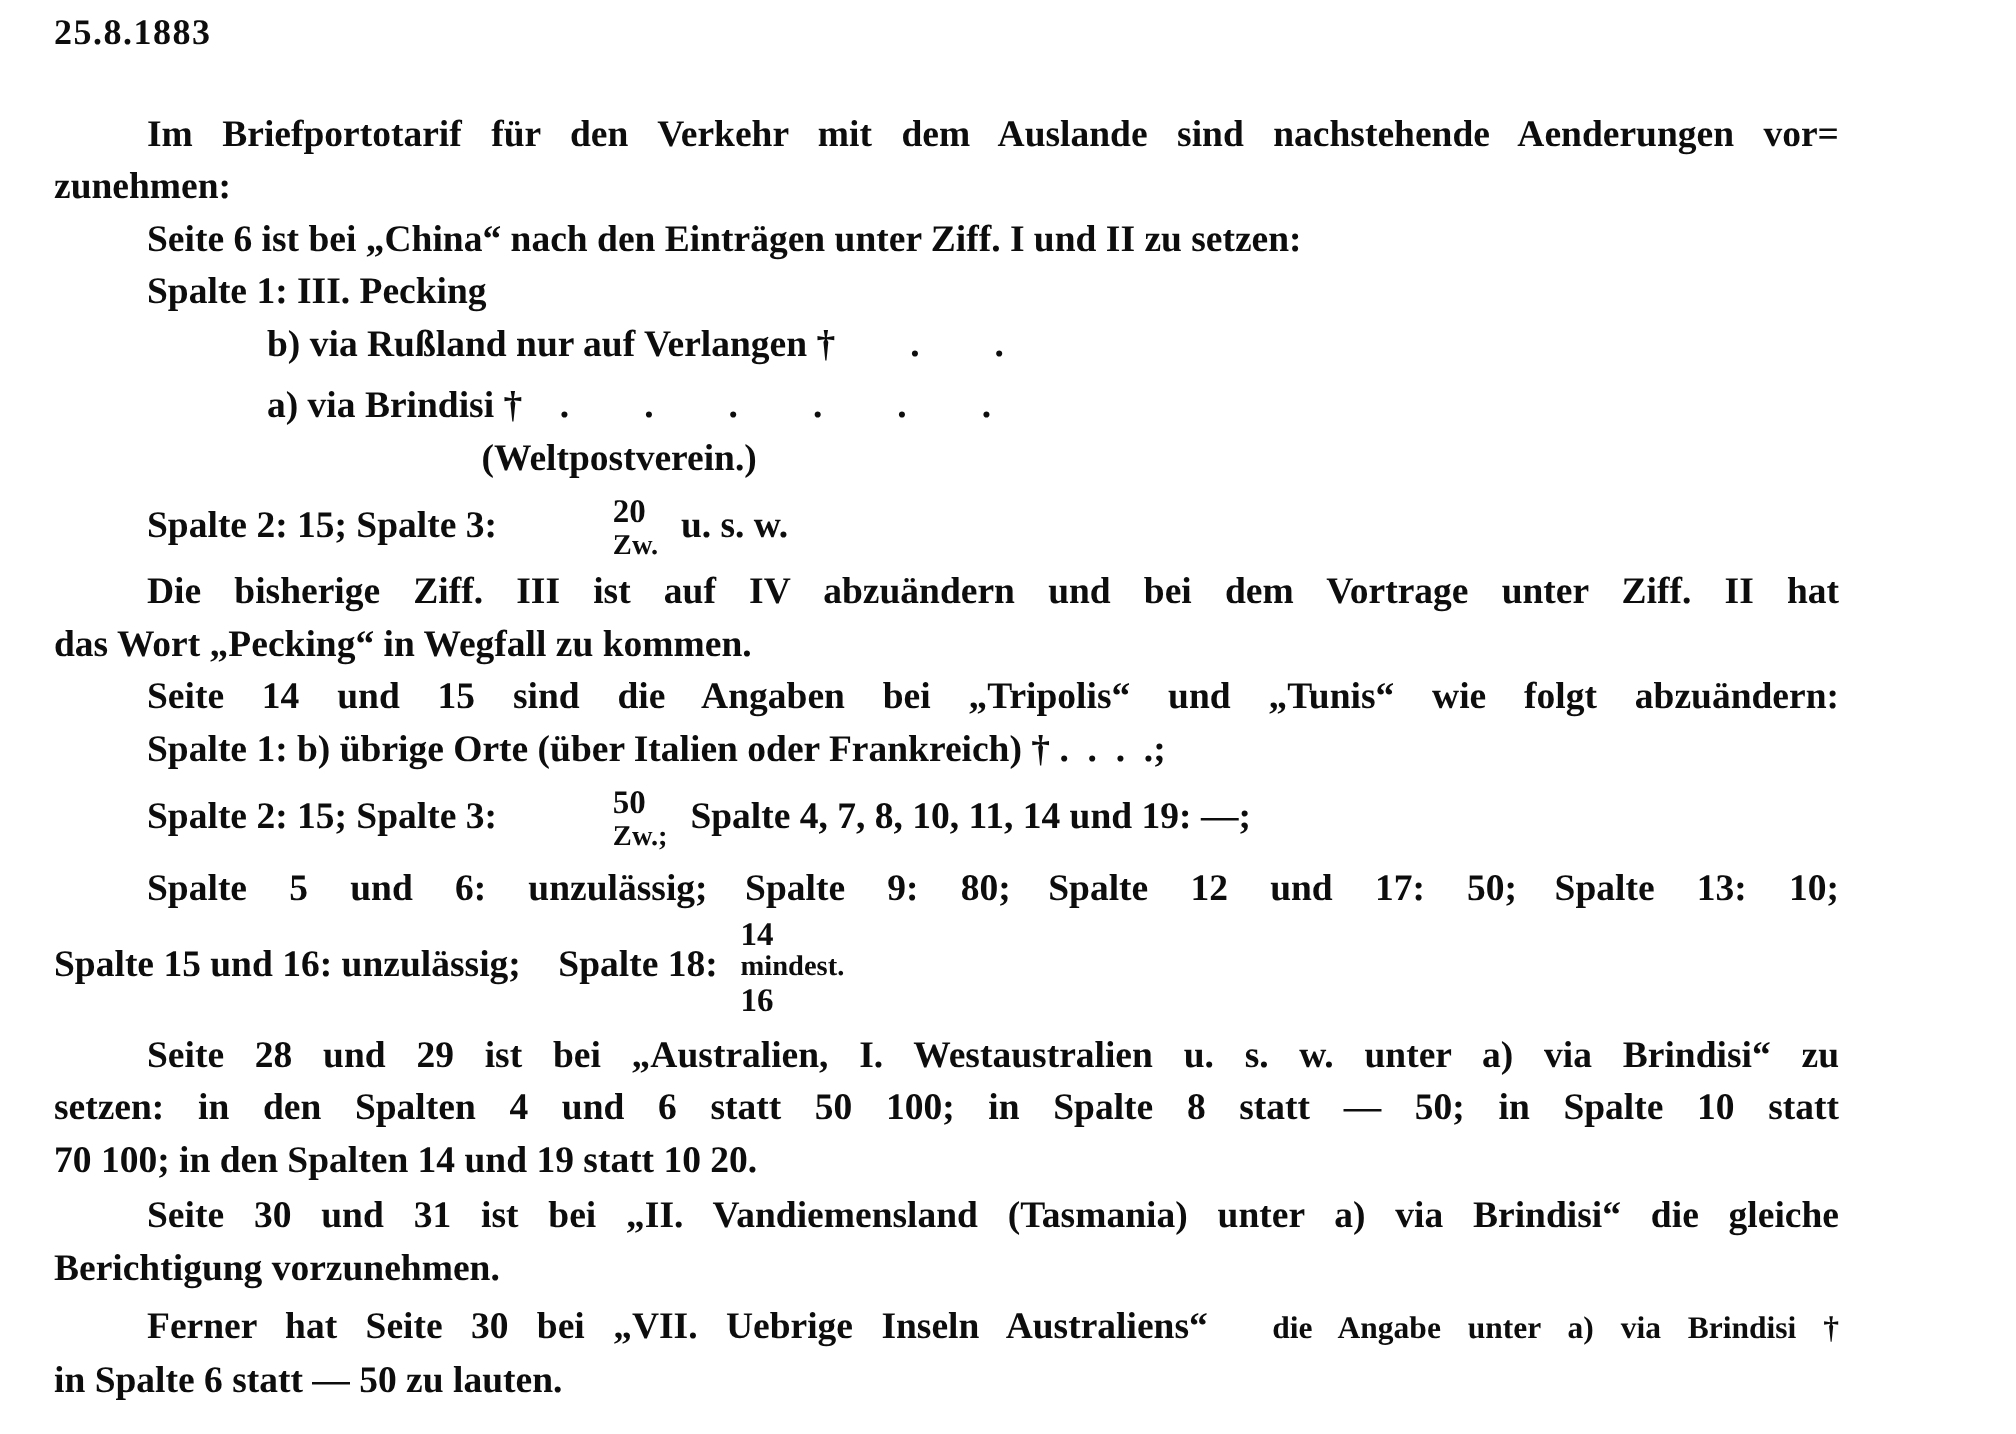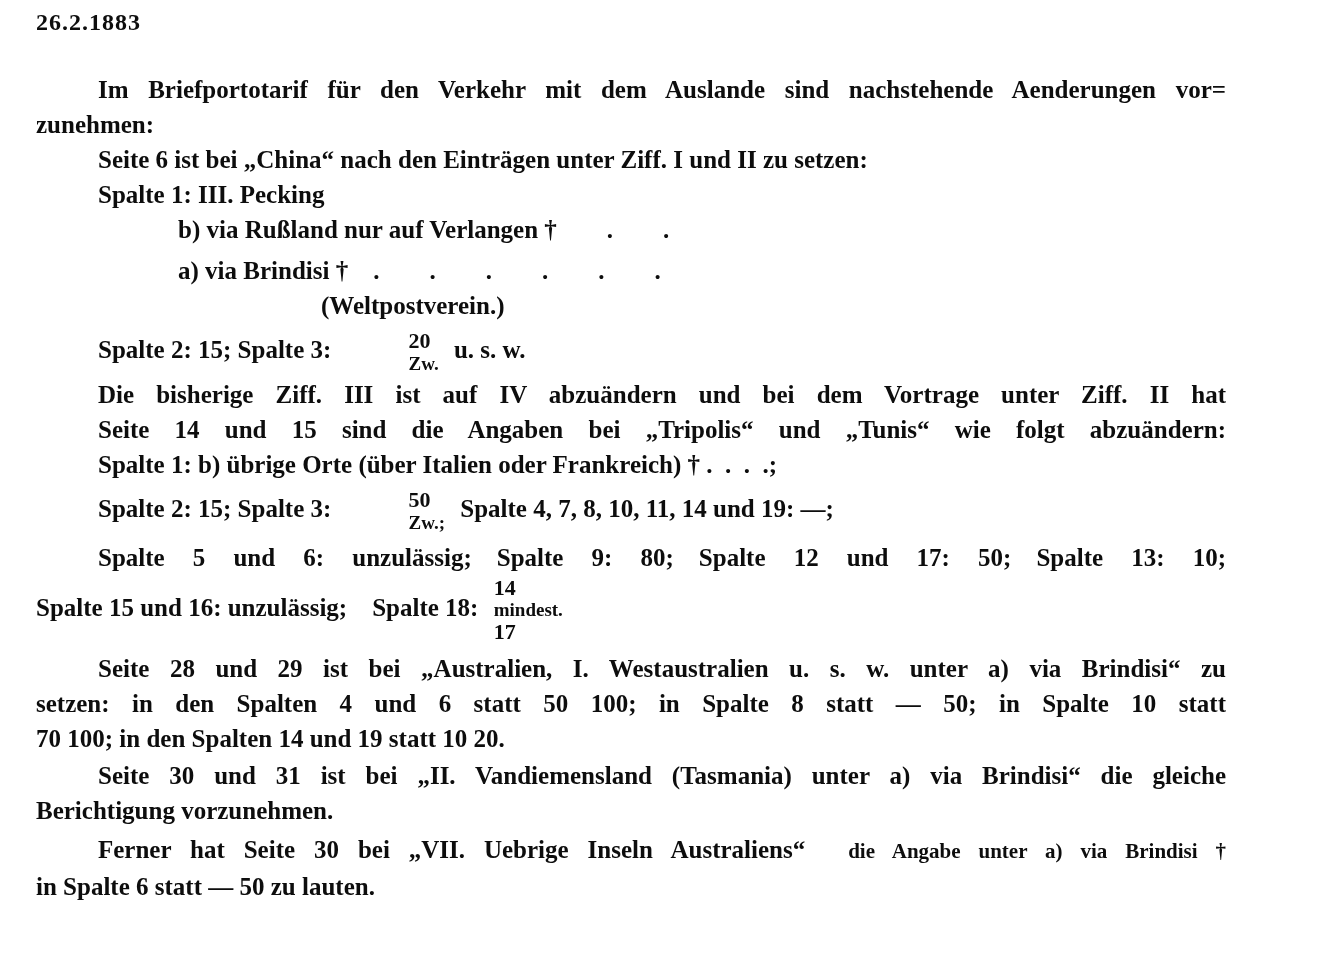--- a/index.html
+++ b/index.html
@@ -64,49 +64,50 @@
   .small-seg {
     font-size: 21px;
     margin-left: 24px;
   }
 </style>
 </head>
 <body>
 
 <div class="content">
 
-  <div class="date">26.2.1883</div>
+  <div class="date">25.8.1883</div>
 
   <div class="l j ind1 mt36">Im Briefportotarif für den Verkehr mit dem Auslande sind nachstehende Aenderungen vor=</div>
   <div class="l">zunehmen:</div>
 
   <div class="l ind1">Seite 6 ist bei „China“ nach den Einträgen unter Ziff. I und II zu setzen:</div>
   <div class="l ind1">Spalte 1: III. Pecking</div>
   <div class="l ind2"><span>b) via Rußland nur auf Verlangen †</span><span>  .  .</span></div>
   <div class="l ind2 mt6"><span>a) via Brindisi †</span><span> .  .  .  .  .  .</span></div>
   <div class="l weltpost">(Weltpostverein.)</div>
   <div class="l ind1 mt6">
     <span>Spalte 2: 15; Spalte 3:</span>
     <span class="stack gap-l"><span class="row">20</span><span class="sm">Zw.</span></span>
     <span class="gap-l">u. s. w.</span>
   </div>
 
   <div class="l j ind1 mt2">Die bisherige Ziff. III ist auf IV abzuändern und bei dem Vortrage unter Ziff. II hat</div>
+  <div class="l">das Wort „Pecking“ in Wegfall zu kommen.</div>
 
   <div class="l j ind1">Seite 14 und 15 sind die Angaben bei „Tripolis“ und „Tunis“ wie folgt abzuändern:</div>
   <div class="l ind1">Spalte 1: b) übrige Orte (über Italien oder Frankreich) † . . . .;</div>
   <div class="l ind1 mt6">
     <span>Spalte 2: 15; Spalte 3:</span>
     <span class="stack gap-l gap-r"><span class="row">50</span><span class="sm">Zw.;</span></span>
     <span>Spalte 4, 7, 8, 10, 11, 14 und 19: —;</span>
   </div>
   <div class="l j ind1 mt6">Spalte 5 und 6: unzulässig; Spalte 9: 80; Spalte 12 und 17: 50; Spalte 13: 10;</div>
   <div class="l mt2">
     <span>Spalte 15 und 16: unzulässig; Spalte 18:</span>
-    <span class="stack stack3 gap-l"><span class="row">14</span><span class="sm">mindest.</span><span class="row">17</span></span>
+    <span class="stack stack3 gap-l"><span class="row">14</span><span class="sm">mindest.</span><span class="row">16</span></span>
   </div>
 
   <div class="l j ind1 mt8">Seite 28 und 29 ist bei „Australien, I. Westaustralien u. s. w. unter a) via Brindisi“ zu</div>
   <div class="l j">setzen: in den Spalten 4 und 6 statt 50 100; in Spalte 8 statt — 50; in Spalte 10 statt</div>
   <div class="l">70 100; in den Spalten 14 und 19 statt 10 20.</div>
 
   <div class="l j ind1 mt2">Seite 30 und 31 ist bei „II. Vandiemensland (Tasmania) unter a) via Brindisi“ die gleiche</div>
   <div class="l">Berichtigung vorzunehmen.</div>
 
   <div class="l j ind1 mt4">

